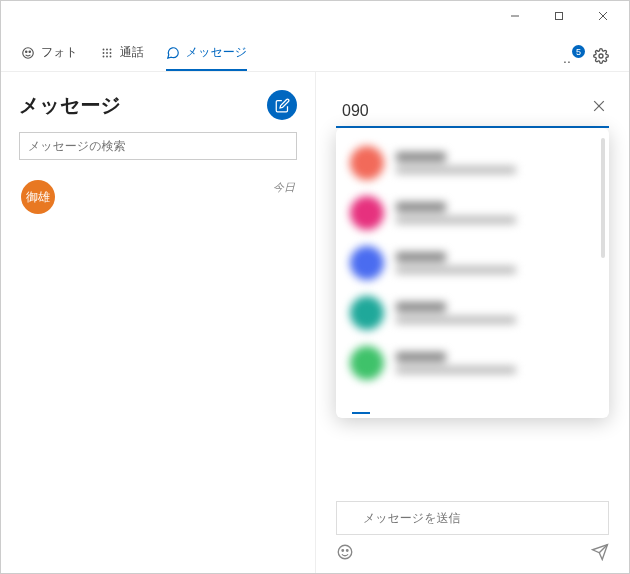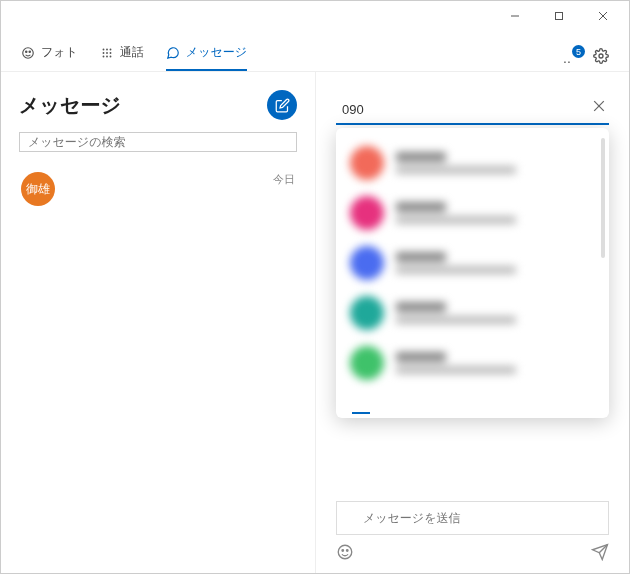--- a/index.html
+++ b/index.html
@@ -45,48 +45,48 @@
     width: 315px; border-right: 1px solid #eee; padding: 18px 18px 10px 18px;
     display: flex; flex-direction: column;
   }
   .left-head { display: flex; align-items: center; justify-content: space-between; margin-bottom: 12px; }
   .left-title { font-size: 20px; font-weight: 600; color: #222; }
   .compose {
     width: 30px; height: 30px; border-radius: 50%; background: #0067c0;
     display: flex; align-items: center; justify-content: center; color: #fff; cursor: pointer;
   }
   .search-left {
-    border: 1px solid #ccc; height: 20px; display: flex; align-items: center;
+    border: 1px solid #ccc; height: 28px; display: flex; align-items: center;
     padding: 0 8px; font-size: 12px; color: #888; margin-bottom: 14px;
   }
   .search-left input {
     border: none; outline: none; flex: 1; font-size: 12px; color: #333; background: transparent;
   }
   .convo {
     display: flex; gap: 14px; padding: 6px 2px; cursor: pointer;
   }
   .avatar {
     width: 34px; height: 34px; border-radius: 50%; background: #e87822; color: #fff;
     font-size: 12px; display: flex; align-items: center; justify-content: center;
     flex-shrink: 0;
   }
   .convo-mid { flex: 1; }
   .convo-name { font-size: 13px; color: #222; }
   .convo-prev { font-size: 11px; color: #888; margin-top: 2px; }
-  .convo-time { font-size: 11px; color: #888; }
+  .convo-time { font-size: 11px; color: #888; font-style: italic; }
   .right {
     flex: 1; display: flex; flex-direction: column; padding: 24px 20px 12px 20px;
     position: relative;
   }
   .search-top {
     position: relative;
   }
   .search-top input {
     width: 100%; border: none; border-bottom: 2px solid #0067c0; outline: none;
-    font-size: 13px; padding: 6px 24px 6px 6px; color: #333;
+    font-size: 16px; padding: 6px 24px 6px 6px; color: #333;
   }
   .clear-x {
     position: absolute; right: 4px; top: 4px; color: #666; font-size: 14px; cursor: pointer;
   }
   .dropdown {
     position: absolute; left: 20px; right: 20px; top: 56px;
     background: #fff; border-radius: 6px; box-shadow: 0 4px 20px rgba(0,0,0,0.2);
     padding: 10px 8px; z-index: 10; height: 290px; overflow: hidden;
   }
   .dd-item {

